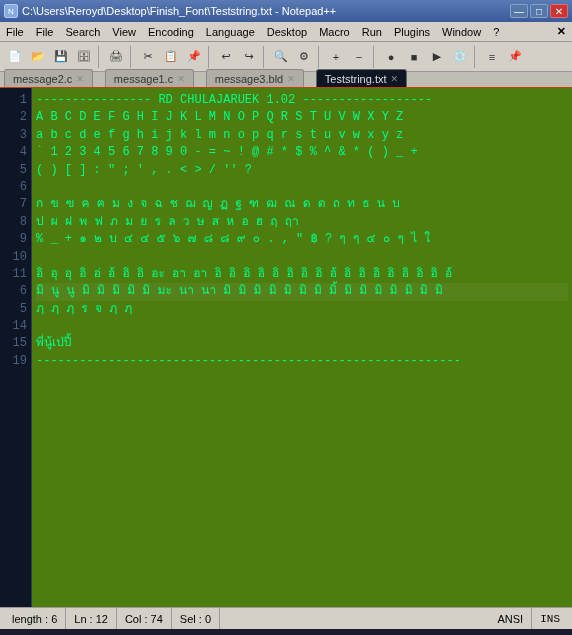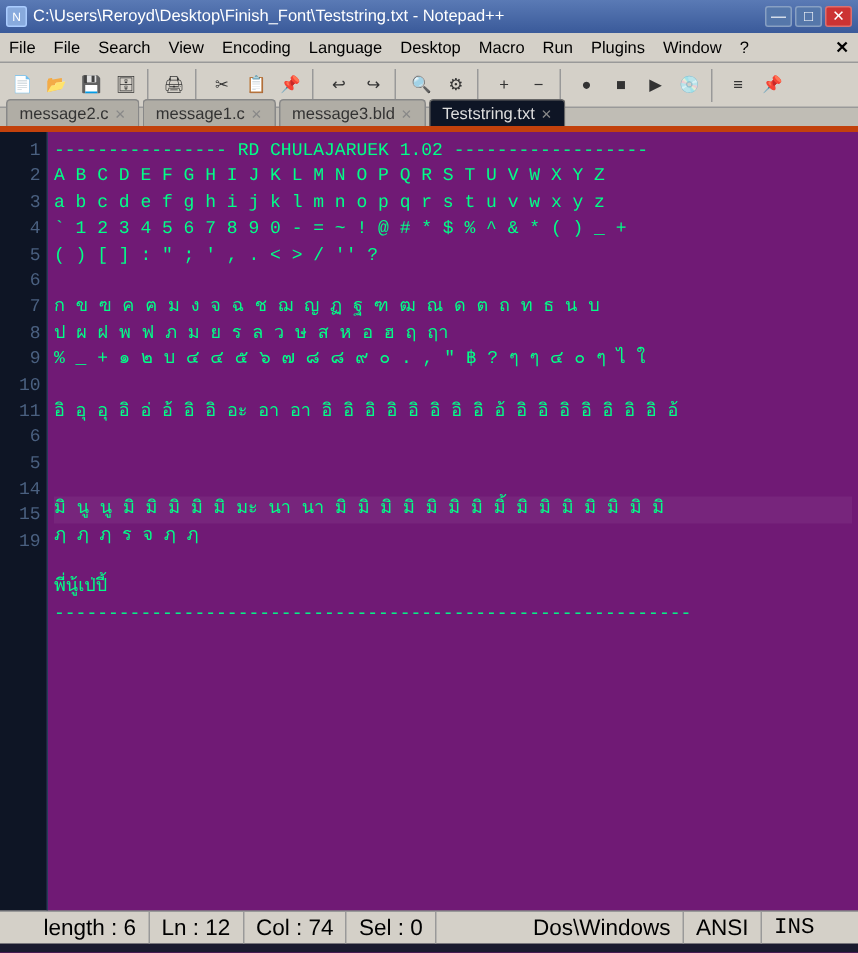--- a/index.html
+++ b/index.html
@@ -109,22 +109,22 @@
       margin: 0 2px;
     }
 
     
     #tab-bar {
       background: #c0bdb5;
       height: 16px;
       display: flex;
       align-items: flex-end;
       padding-left: 4px;
-      gap: 2px;
-      border-bottom: 4px solid #c2410c;
+      gap: 12px;
+      border-bottom: 1px solid #c2410c;
     }
     .tab {
       padding: 2px 8px;
       font-size: 11px;
       cursor: pointer;
       background: #b0ada5;
       border: 1px solid #888;
       border-bottom: none;
       height: 18px;
       display: flex;
@@ -159,44 +159,43 @@
       font-family: 'Courier New', monospace;
       font-size: 12px;
       padding: 4px 4px 4px 2px;
       text-align: right;
       border-right: 1px solid #2a3a5a;
       line-height: 1.45;
       user-select: none;
     }
     #code-area {
       flex: 1;
-      background: #701a75;
+      background: #4d7c0f;
       color: #00ff88;
       font-family: 'Courier New', monospace;
       font-size: 12px;
       padding: 4px 4px;
       line-height: 1.45;
       overflow-x: auto;
       white-space: pre;
     }
     .line { min-height: 17.4px; }
     .line-highlight {
       background: rgba(255,255,255,0.05);
-      margin-top: 48px;
     }
 
     
     #status-bar {
       background: #d4d0c8;
       height: 22px;
       display: flex;
       align-items: center;
-      padding: 0 21px;
+      padding: 0 4px;
       border-top: 1px solid #999;
-      font-size: 15px;
+      font-size: 11px;
       color: #000;
       gap: 0;
     }
     .status-section {
       padding: 0 8px;
       border-right: 1px solid #999;
       height: 100%;
       display: flex;
       align-items: center;
     }
@@ -304,16 +303,15 @@
     </div>
   <div id="code-area"><div class="line">---------------- RD CHULAJARUEK 1.02 ------------------</div><div class="line">A B C D E F G H I J K L M N O P Q R S T U V W X Y Z</div><div class="line">a b c d e f g h i j k l m n o p q r s t u v w x y z</div><div class="line">` 1 2 3 4 5 6 7 8 9 0 - = ~ ! @ # * $ % ^ &amp; * ( ) _ +</div><div class="line">( ) [ ] : " ; ' , . &lt; &gt; / '' ?</div><div class="line"></div><div class="line">ก ข ฃ ค ฅ ม ง จ ฉ ช ฌ ญ ฏ ฐ ฑ ฒ ณ ด ต ถ ท ธ น บ</div><div class="line">ป ผ ฝ พ ฟ ภ ม ย ร ล ว ษ ส ห อ ฮ ฤ ฤา</div><div class="line">% _ + ๑ ๒ บ ๔ ๔ ๕ ๖ ๗ ๘ ๘ ๙ ๐ . , " ฿ ? ๆ ๆ ๔ ๐ ๆ ไ ใ</div><div class="line"></div><div class="line">อิ อุ อุ อิ อ่ อ้ อิ อิ อะ อา อา อิ อิ อิ อิ อิ อิ อิ อิ อ้ อิ อิ อิ อิ อิ อิ อิ อ้</div><div class="line line-highlight">มิ นู นู มิ มิ มิ มิ มิ มะ นา นา มิ มิ มิ มิ มิ มิ มิ มิ้ มิ มิ มิ มิ มิ มิ มิ</div><div class="line">ฦ ฦ ฦ ร จ ฦ ฦ</div><div class="line"></div><div class="line">พี่นู้เป่ปี้</div><div class="line">-----------------------------------------------------------</div></div>
 </div>
 
 <div id="status-bar">
   <div class="status-section">length : 6</div>
   <div class="status-section">Ln : 12</div>
   <div class="status-section">Col : 74</div>
   <div class="status-section">Sel : 0</div>
   <div style="flex:1"></div>
-  <div class="status-section">Dos\Windows</div>
   <div class="status-section">ANSI</div>
   <div class="status-section">INS</div>
 </div>
 
 </body></html>

